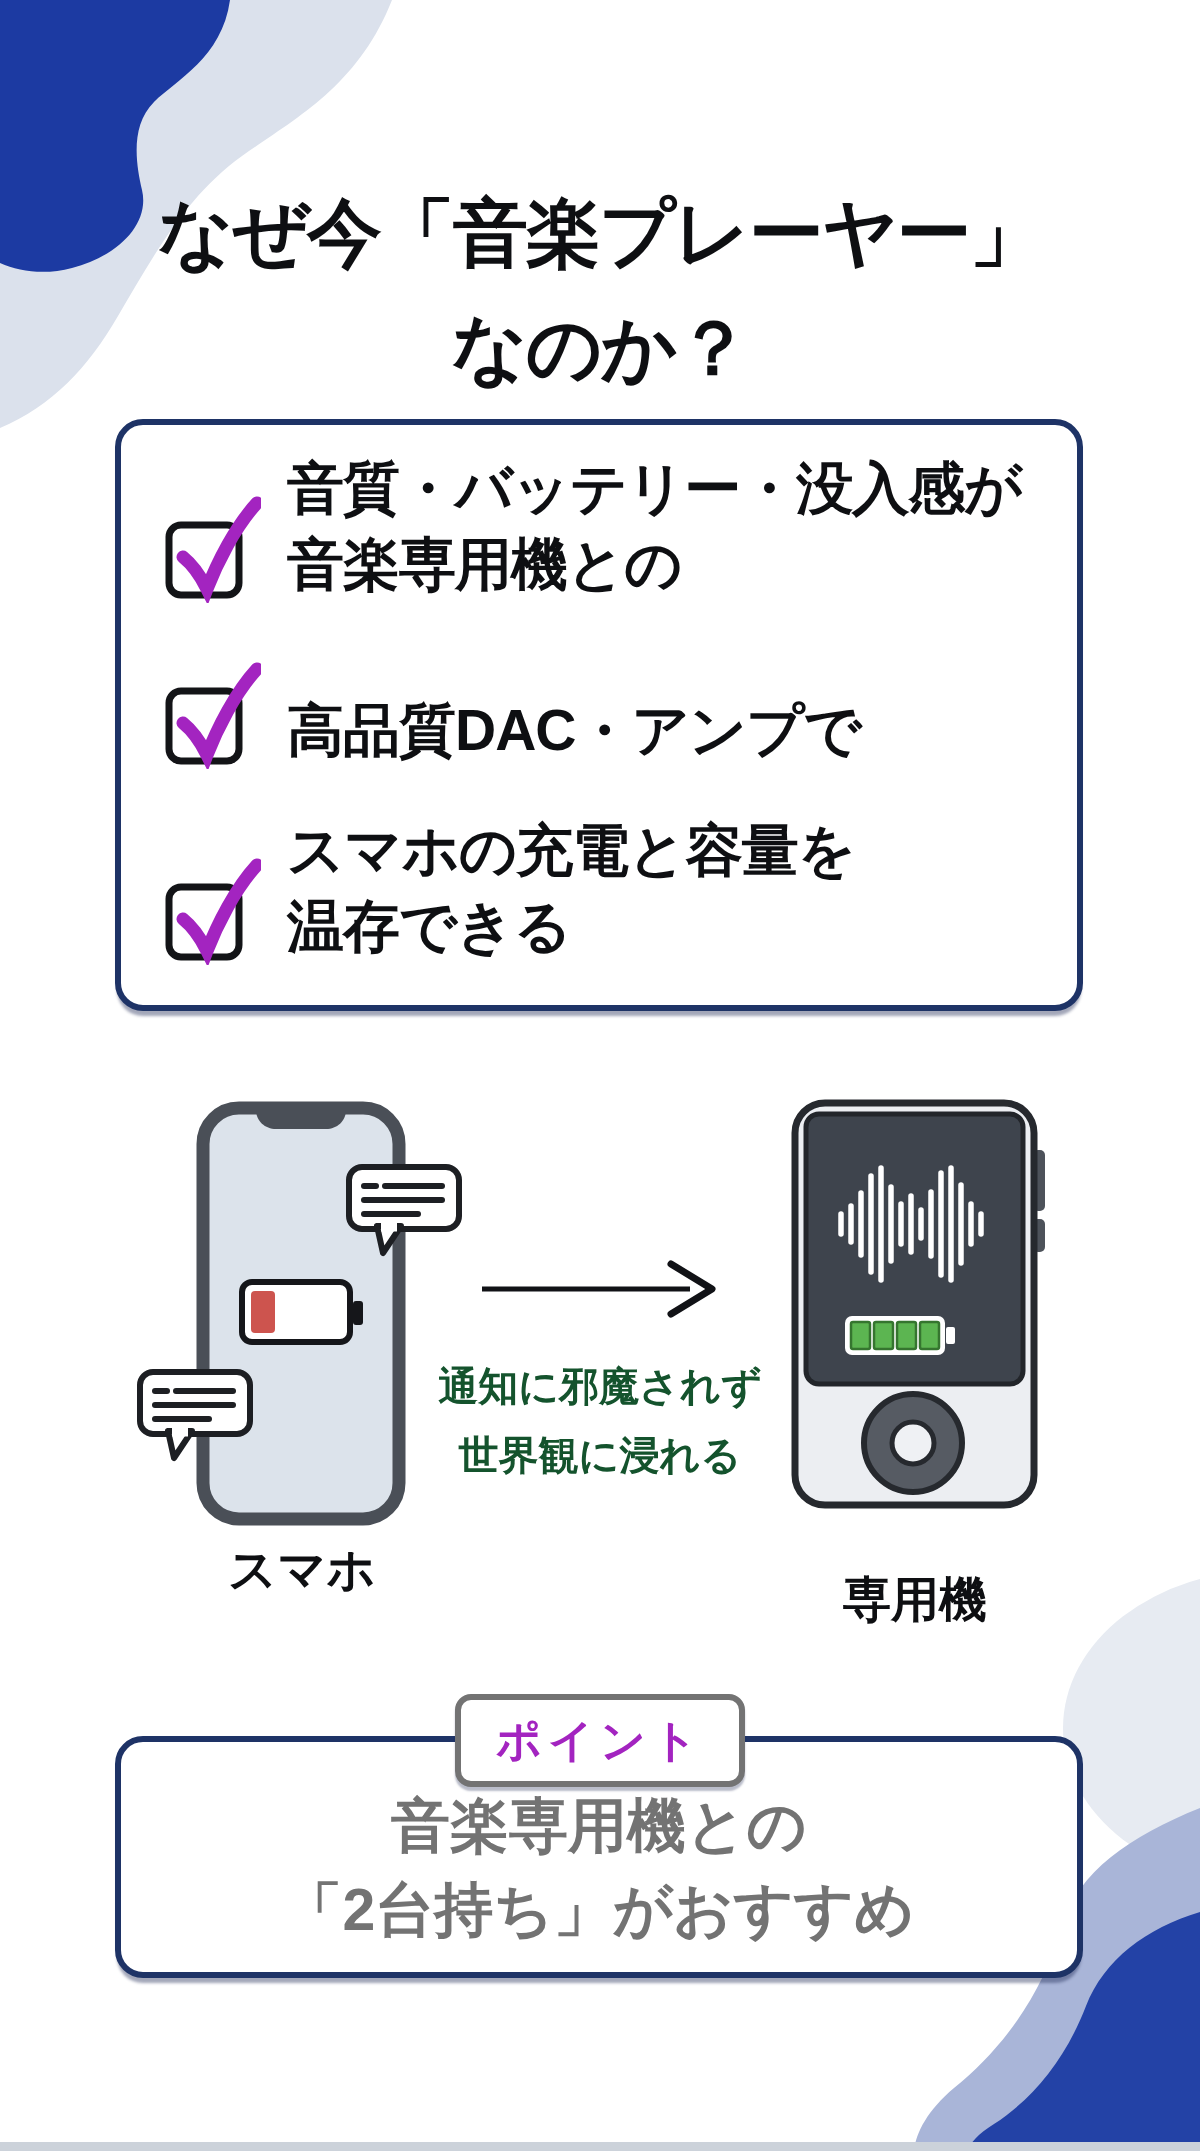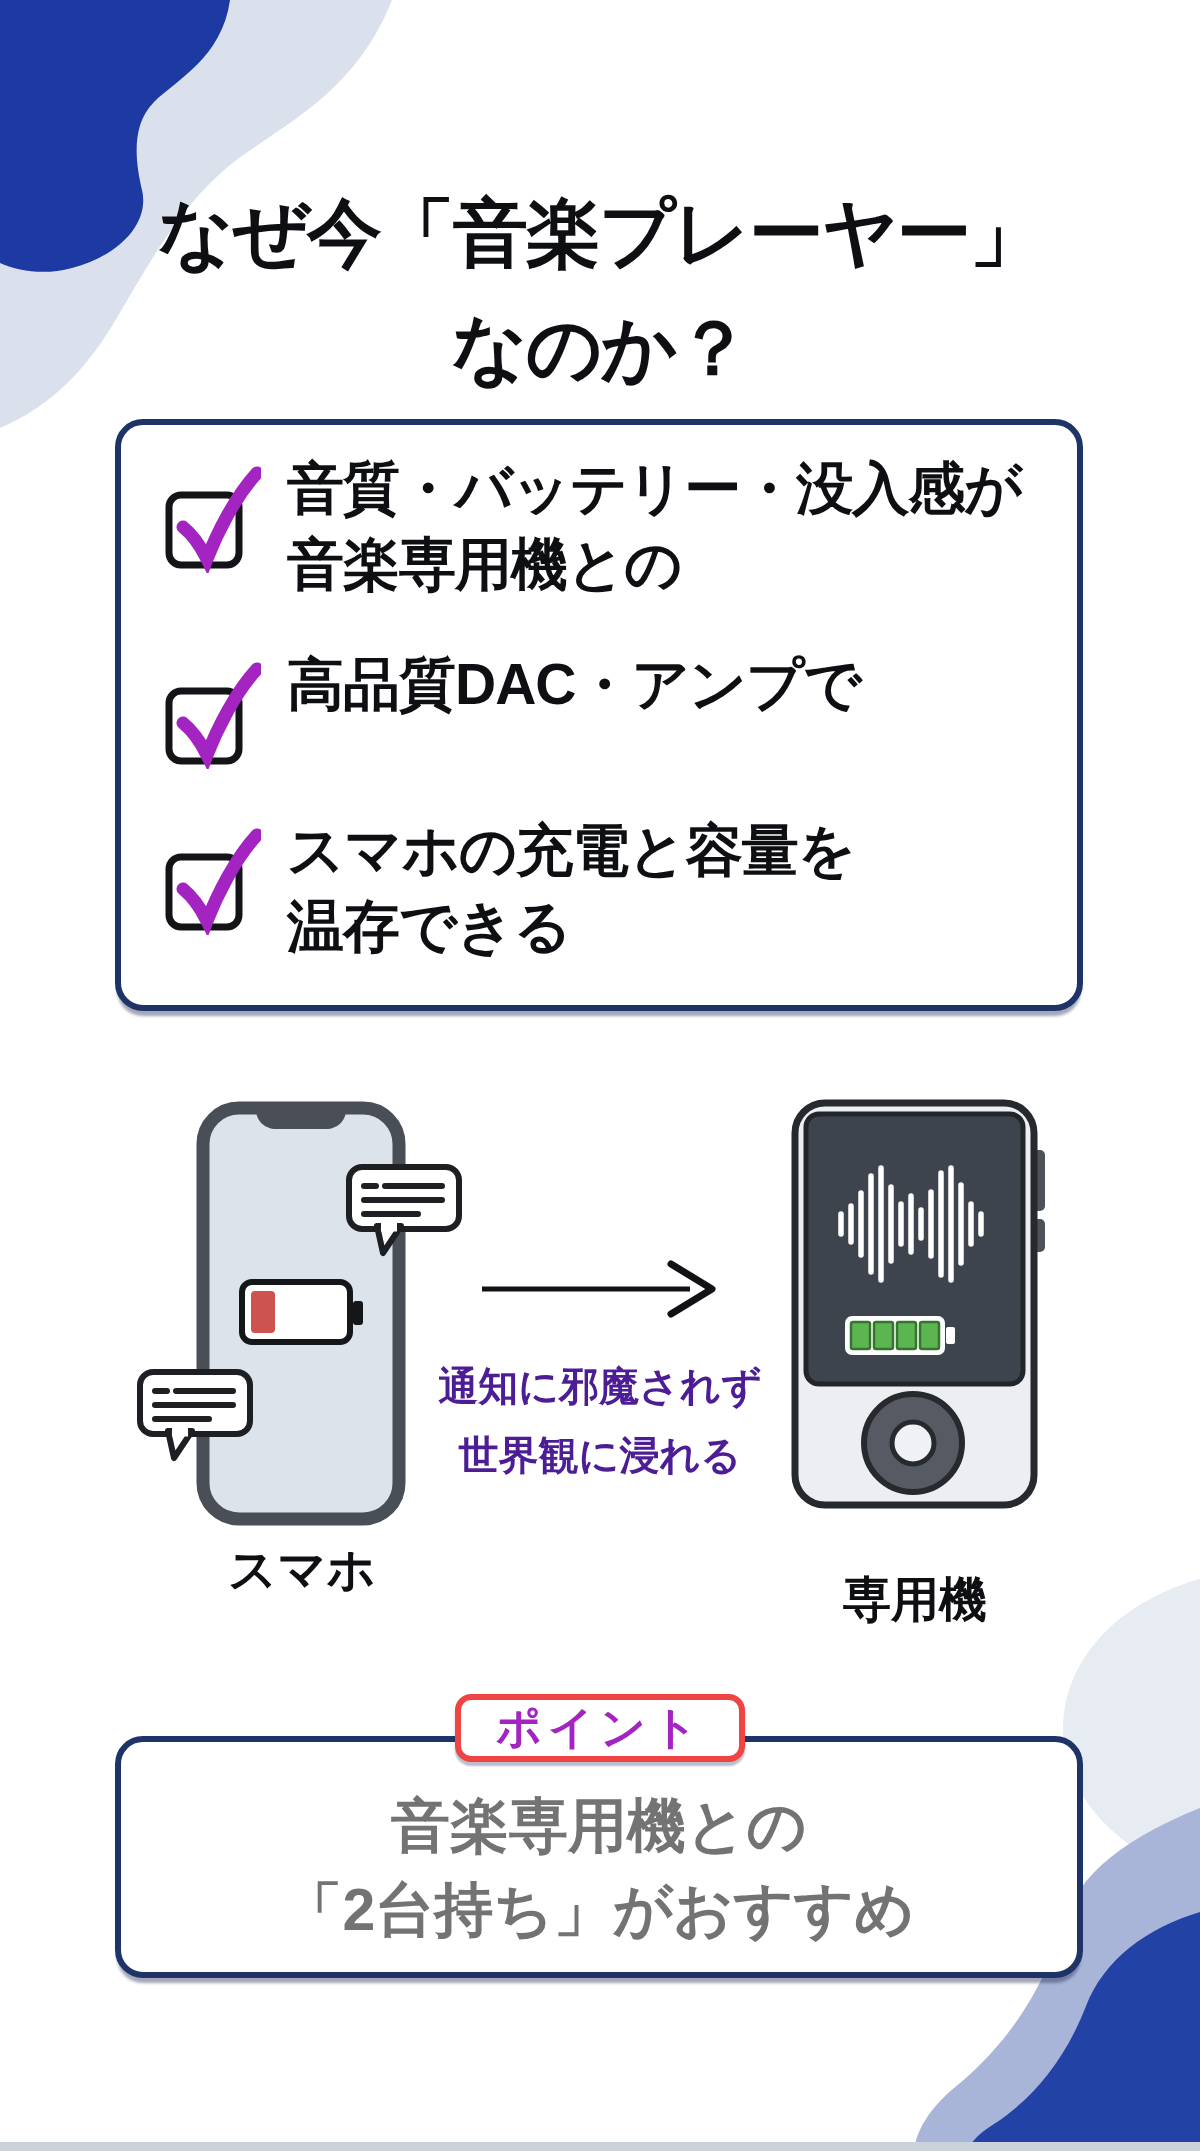--- a/index.html
+++ b/index.html
@@ -14,38 +14,38 @@
   }
   .card{
     position:absolute;background:#ffffff;border:6px solid #1e3366;border-radius:28px;
     box-shadow:0 7px 3px -2px rgba(25,35,80,.4);box-sizing:border-box;
   }
   .checklist{
     left:115px;top:419px;width:968px;height:592px;
     display:flex;flex-direction:column;justify-content:space-between;
     padding:26px 36px 40px 40px;
   }
-  .check-row{display:flex;align-items:flex-start;}
+  .check-row{display:flex;align-items:flex-end;}
   .check-icon{width:100px;height:112px;flex:0 0 auto;margin-top:10px;}
   .check-text{
     margin-left:26px;font-size:57px;font-weight:bold;line-height:1.33;letter-spacing:-1px;color:#0e0f12;
   }
   .figure-label{
     position:absolute;width:300px;text-align:center;top:1538px;
     font-size:48px;font-weight:bold;color:#0e0f12;
   }
   .label-left{left:152px;}
   .label-right{left:765px;margin-top:30px;}
   .caption{
     position:absolute;left:425px;top:1352px;width:350px;text-align:center;
-    font-size:40px;font-weight:bold;line-height:1.72;color:#4c1d95;
+    font-size:40px;font-weight:bold;line-height:1.72;color:#14532d;
   }
   .point-badge{
-    position:absolute;left:455px;top:1694px;width:290px;height:68px;z-index:3;
-    background:#fff;border:6px solid #ef4444;border-radius:16px;box-sizing:border-box;
+    position:absolute;left:455px;top:1694px;width:290px;height:93px;z-index:3;
+    background:#fff;border:6px solid #737373;border-radius:16px;box-sizing:border-box;
     display:flex;align-items:center;justify-content:center;
     font-size:45px;font-weight:bold;letter-spacing:6px;color:#a324c0;
     box-shadow:0 4px 2px rgba(25,35,80,.3);
   }
   .point-card{
     left:115px;top:1736px;width:968px;height:242px;z-index:2;
     display:flex;flex-direction:column;align-items:center;justify-content:center;
     font-size:59px;font-weight:bold;line-height:1.42;text-align:center;color:#737373;
     padding-top:24px;
   }

